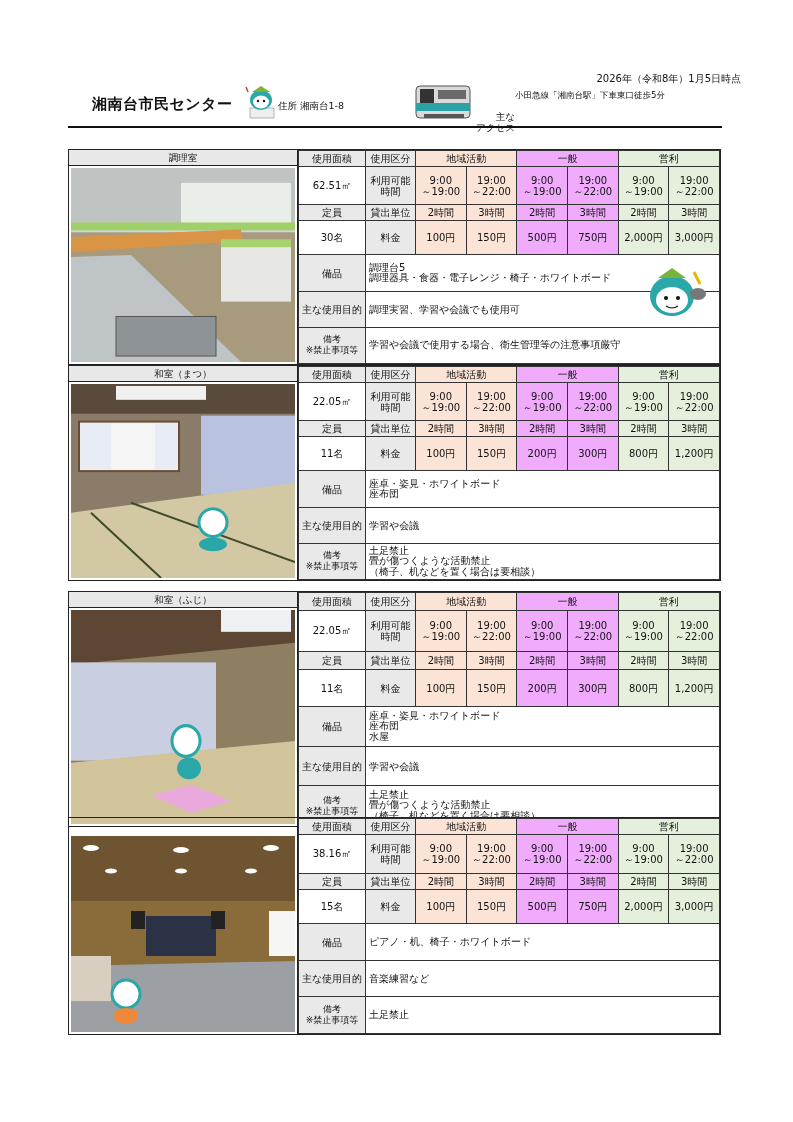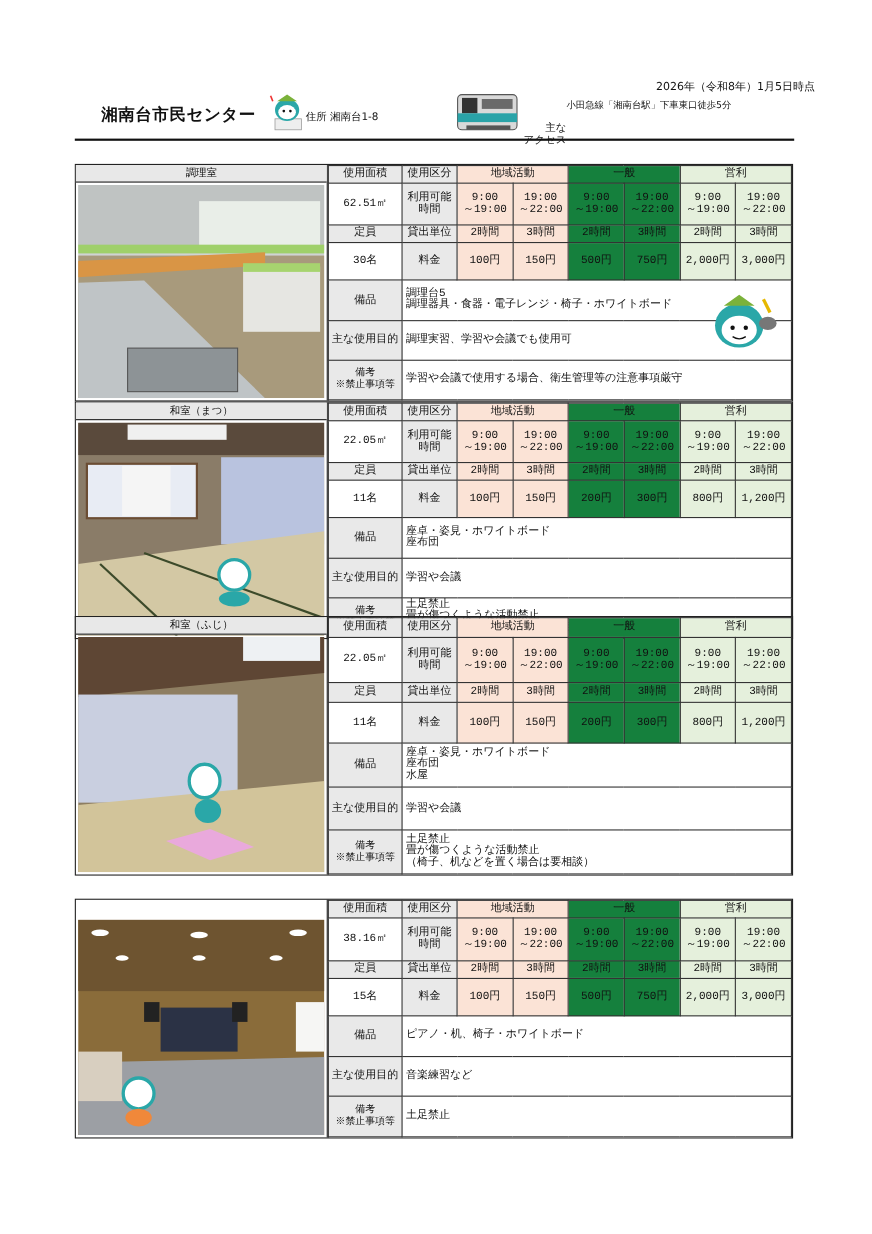--- a/index.html
+++ b/index.html
@@ -10,27 +10,27 @@
   .mascot-small { position:absolute; left:176px; top:0px; width:34px; height:36px; }
   .addr { position:absolute; left:210px; top:16px; font-size:9.5px; }
   .train { position:absolute; left:346px; top:0px; width:60px; height:38px; }
   .access-lbl { position:absolute; left:408px; top:27px; font-size:9.5px; text-align:right; line-height:11px; }
   .access-val { position:absolute; left:447px; top:6px; font-size:8.5px; }
 
   .room { position:absolute; left:68px; width:653px; border:1.5px solid #222; box-sizing:border-box; }
   .room-left { position:absolute; left:0; top:0; width:229px; height:100%; border-right:1.5px solid #222; box-sizing:border-box; }
   .room-name { height:15px; background:#e8e8e8; border-bottom:1.5px solid #222; text-align:center; font-size:9.5px; line-height:15px; }
   .photo { position:absolute; left:2px; top:18px; right:2px; bottom:2px; overflow:hidden; }
-  .room-grid { position:absolute; left:229px; top:0; right:0; bottom:0;font-family:Liberation Mono, monospace; }
+  .room-grid { position:absolute; left:229px; top:0; right:0; bottom:0; }
   table.g { border-collapse:collapse; width:100%; height:100%; table-layout:fixed; font-size:10px; }
   table.g td { border:1px solid #333; text-align:center; vertical-align:middle; padding:0; line-height:11px; }
   td.lbl { background:#e9e9e9; }
   td.wht { background:#fff; }
   td.cA { background:#fbe3d6; }
-  td.cB { background:#15803d; }
+  td.cB { background:#f0abfc; }
   td.cC { background:#e5f0dc; }
   td.left { text-align:left !important; padding-left:3px !important; }
   td.small { font-size:9px; }
   .mlines div { line-height:10.5px; }
 </style>
 </head>
 <body>
 
 <div class="asof">2026年（令和8年）1月5日時点</div>
 <div class="hdr">
@@ -292,21 +292,21 @@
                 <div>土足禁止</div>
                 <div>畳が傷つくような活動禁止</div>
                 <div>（椅子、机などを置く場合は要相談）</div>
               </td>
           </tr>
         </tbody>
         </table>
 
       </div>
     </div>
-    <div class="room" style="top:560px;height:236px;">
+    <div class="room" style="top:591px;height:236px;">
       <div class="room-left">
         <div class="room-name">和室（ふじ）</div>
         <div class="photo"><svg viewBox="0 0 224 196" preserveAspectRatio="none" width="100%" height="100%">
       <rect width="224" height="196" fill="#8e7e62"></rect>
       <polygon points="0,0 224,0 224,30 0,50" fill="#5e4634"></polygon>
       <rect x="150" y="0" width="70" height="20" fill="#eef1f3"></rect>
       <rect x="0" y="48" width="145" height="90" fill="#c9cfe0"></rect>
       <polygon points="0,140 224,120 224,196 0,196" fill="#d2c49a"></polygon>
       <polygon points="80,170 120,160 160,175 120,186" fill="#e9a9dc"></polygon>
       <circle cx="115" cy="120" r="14" fill="#fff" stroke="#2aa7a8" stroke-width="3"></circle>

